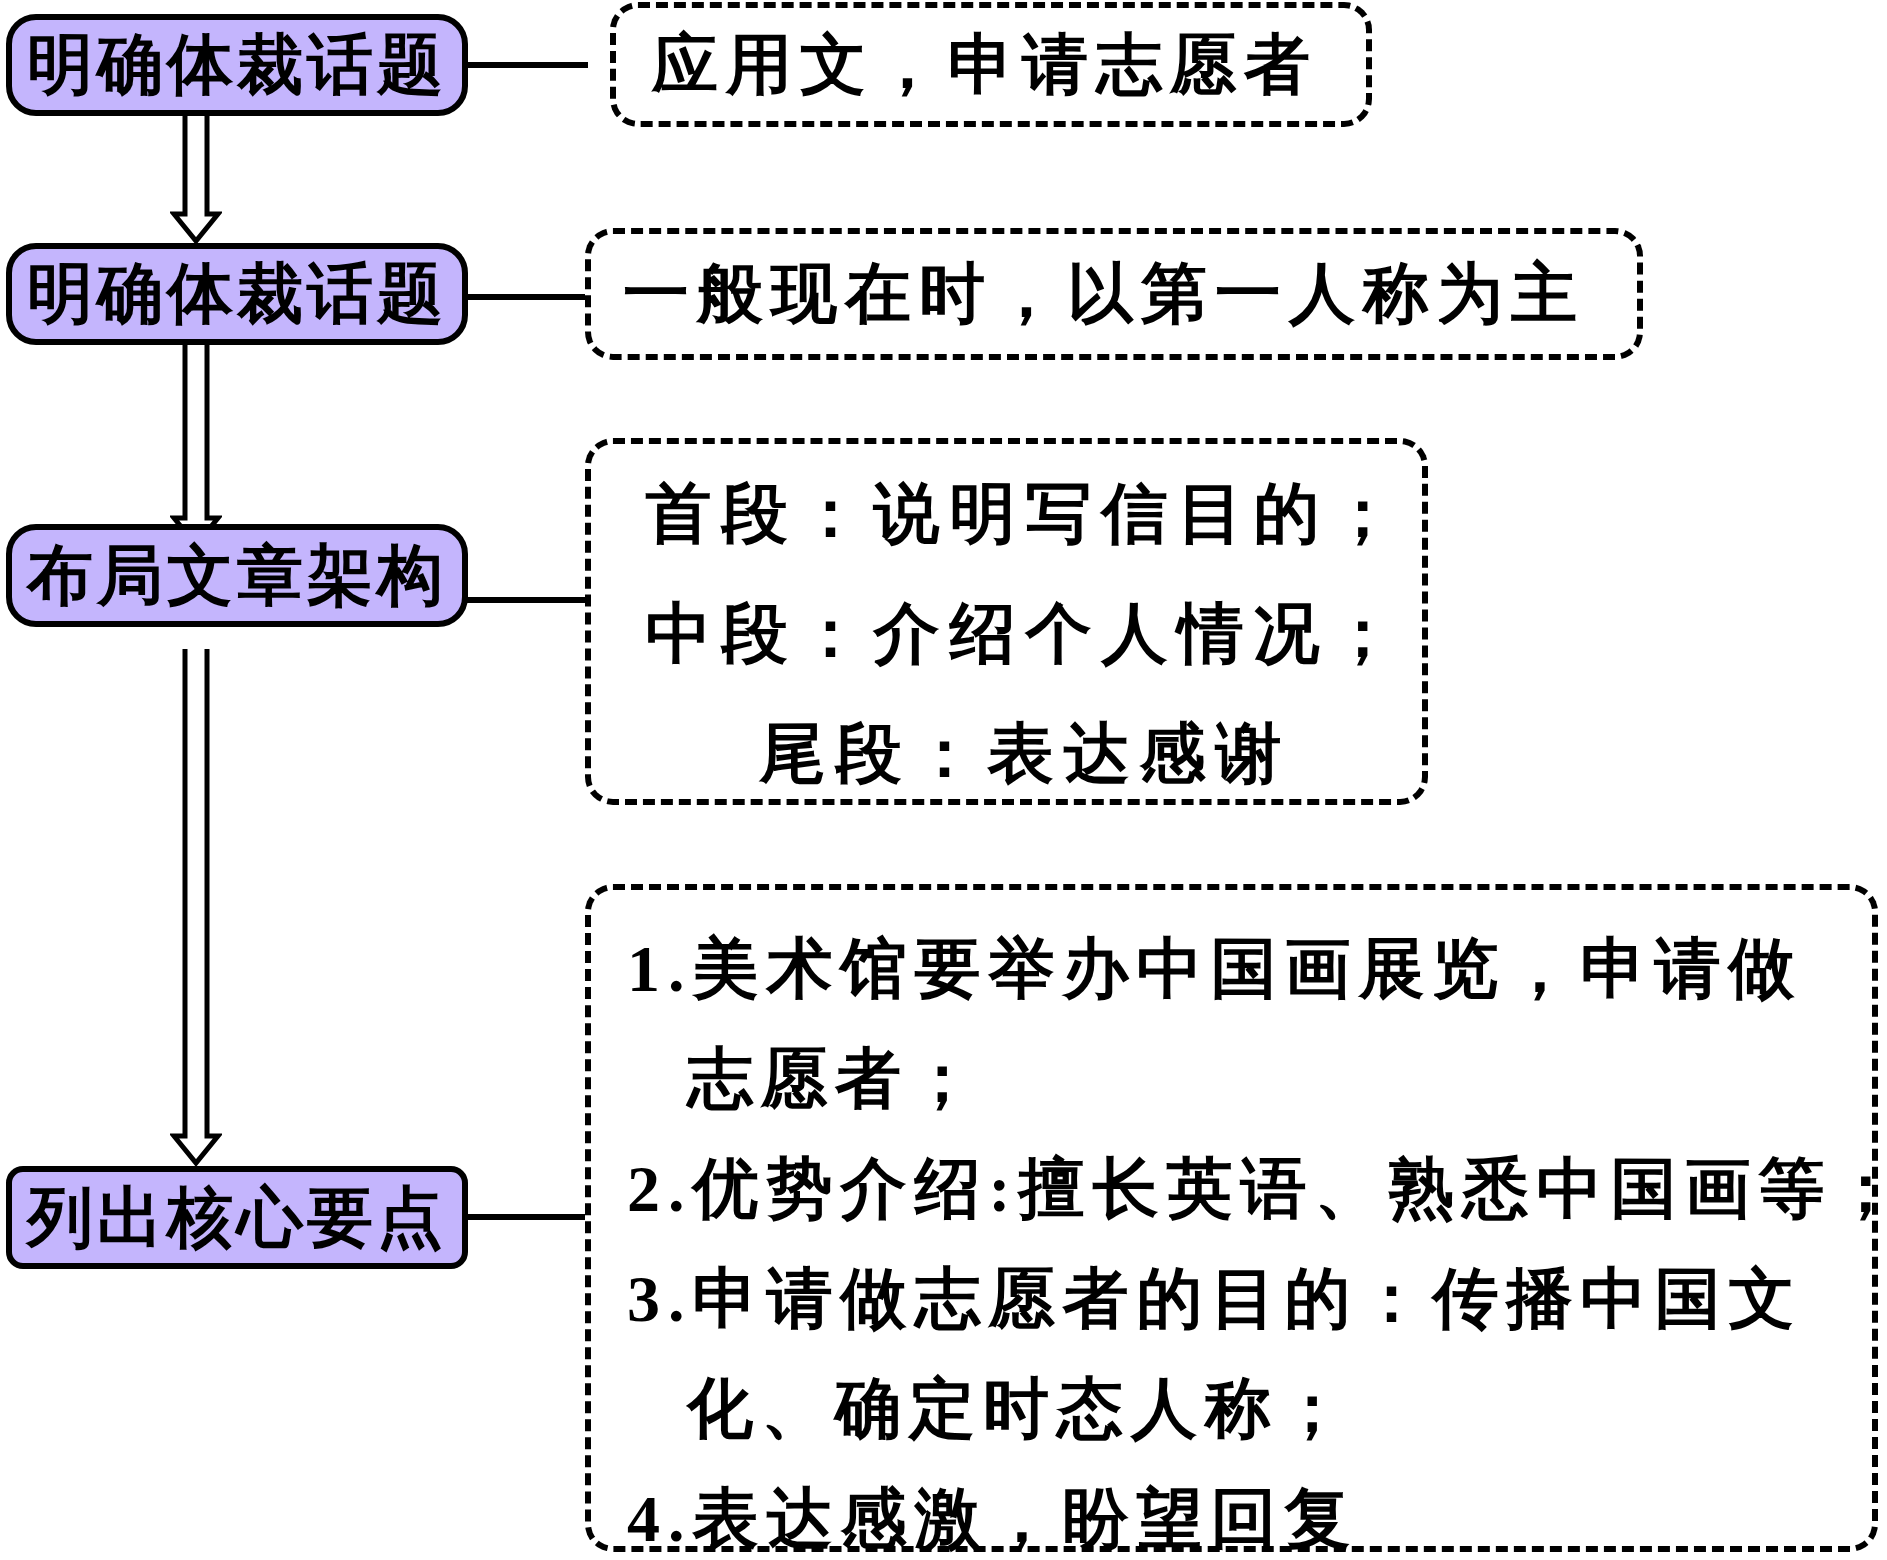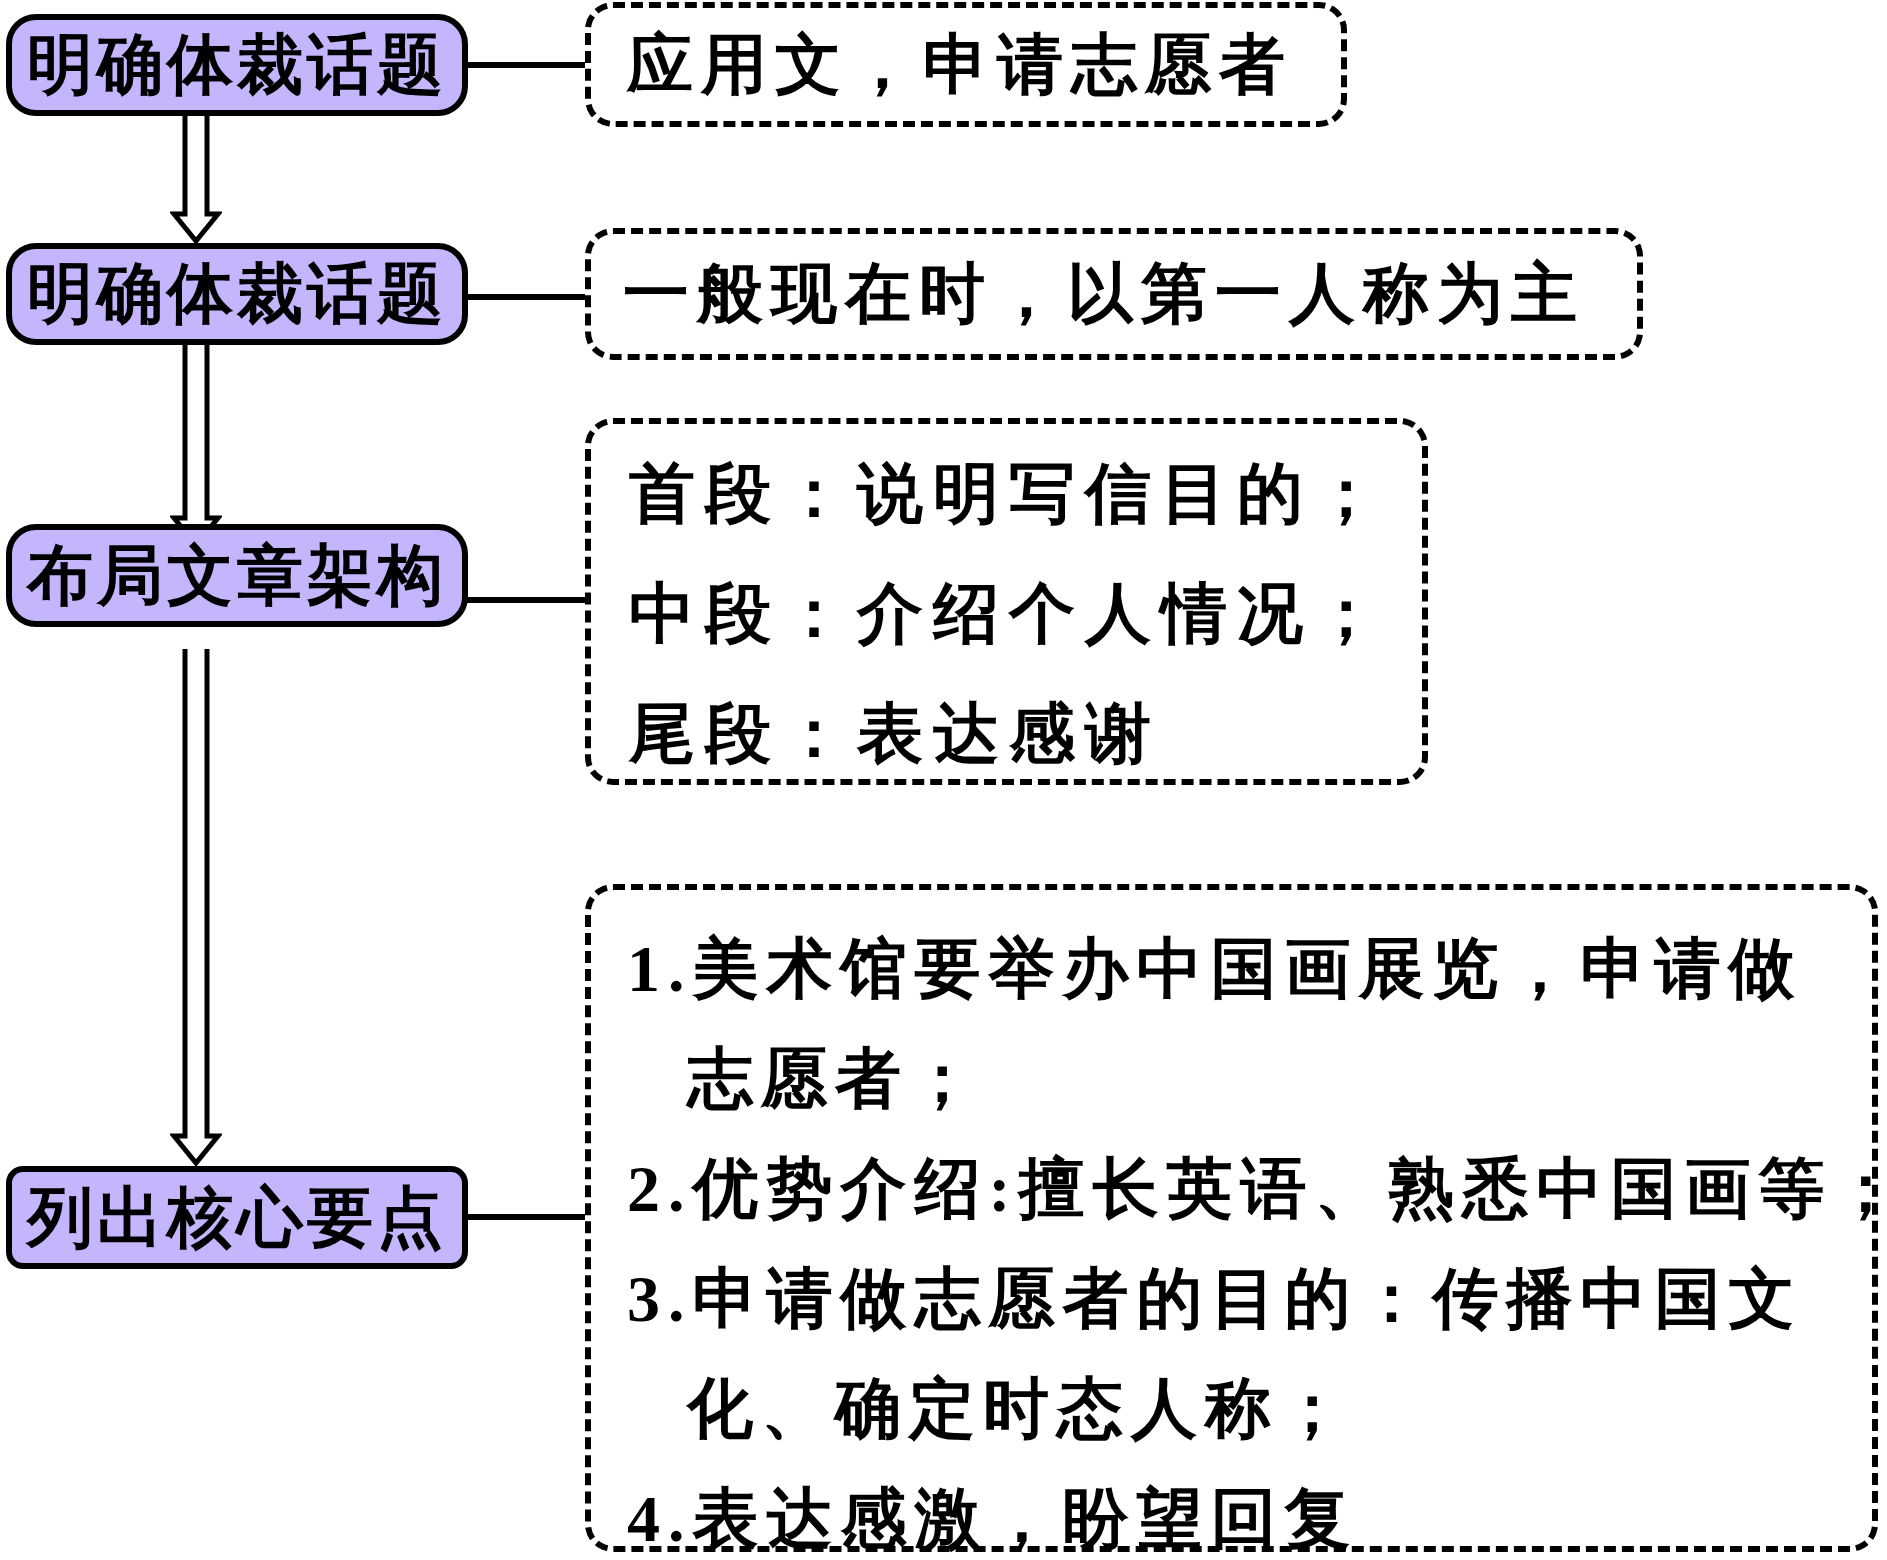--- a/index.html
+++ b/index.html
@@ -40,27 +40,27 @@
   .arrowC{top:649px;}
   
   .note{
     position:absolute;left:585px;
     border:6px dashed #000;border-radius:28px;
     background:#fff;font-size:66px;
     z-index:2;
   }
   .note1{top:2px;width:762px;height:125px;
     display:flex;align-items:center;padding-left:36px;
-    letter-spacing:8px;white-space:nowrap;}
+    letter-spacing:8px;white-space:nowrap;margin-left:25px;}
   .note2{top:228px;width:1058px;height:132px;
     display:flex;align-items:center;padding-left:32px;
     letter-spacing:8px;white-space:nowrap;}
-  .note3{top:418px;width:843px;height:367px;
+  .note3{top:438px;width:843px;height:367px;
     display:flex;flex-direction:column;justify-content:space-evenly;
-    padding:10px 0 10px 38px;letter-spacing:10px;}
+    padding:10px 0 10px 38px;letter-spacing:10px;text-align:center;}
   .note4{top:884px;width:1293px;height:668px;
     padding:24px 0 0 36px;letter-spacing:8px;}
   .tline{white-space:nowrap;line-height:120px;}
   .pline{white-space:nowrap;line-height:110px;}
   .pline.cont{padding-left:60px;}
 </style>
 </head>
 <body>
 
 <div class="canvas">

